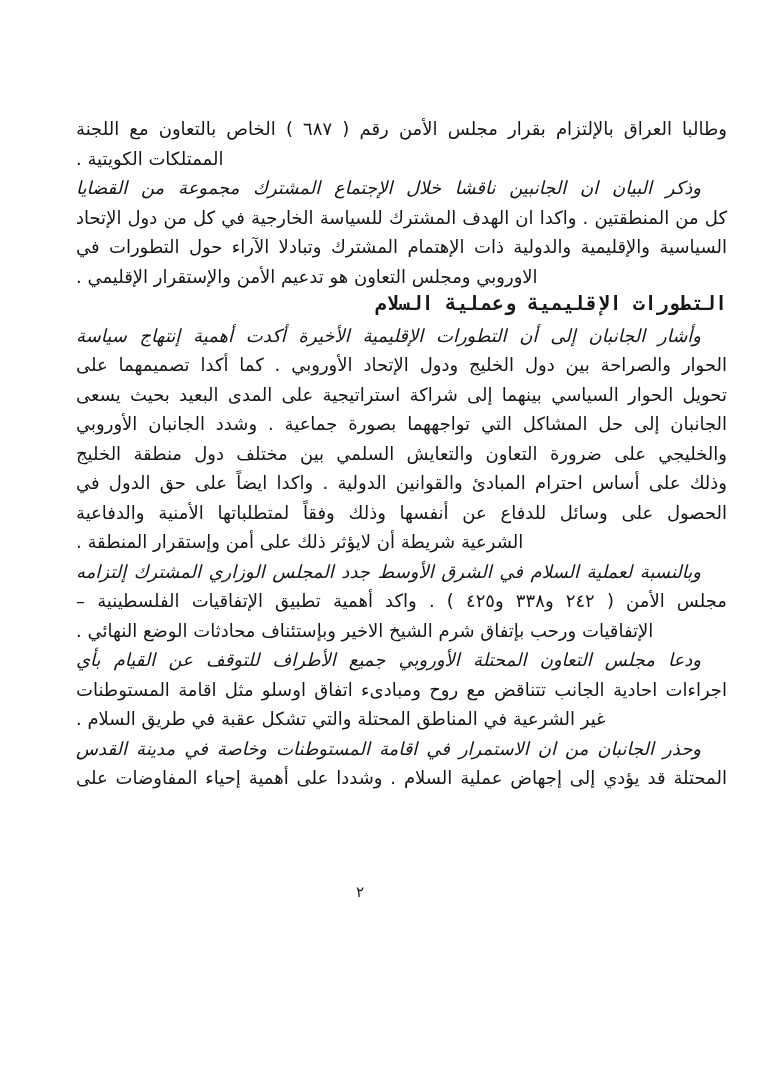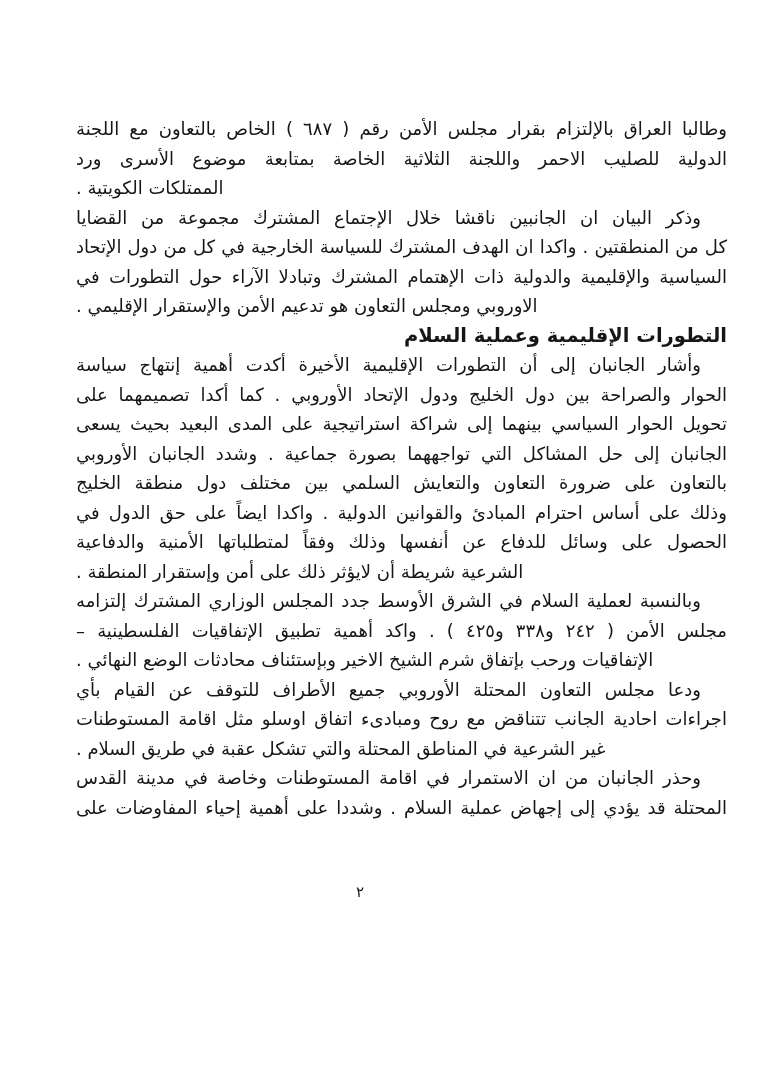--- a/index.html
+++ b/index.html
@@ -33,59 +33,60 @@
   
   .line.flush {
     text-align: justify;
     text-align-last: justify;
   }
   
   .line.para-start {
     text-align: justify;
     text-align-last: justify;
     padding-right: 26px;
+    font-style: italic;
   }
   
   .line.para-end {
     text-align: left;
   }
   
   .line.heading {
     text-align: right;
     font-weight: 700;
     font-size: 19.5px;
+    font-family: Liberation Mono, monospace;
   }
   .page-number {
     position: absolute;
     top: 883px;
     left: 340px;
     width: 40px;
     text-align: center;
     font-size: 15px;
     color: #141414;
   }
 </style>
 </head>
 <body>
 
 <div class="page">
   <div class="text-block">
       <div class="line flush">وطالبا العراق بالإلتزام بقرار مجلس الأمن رقم ( ٦٨٧ ) الخاص بالتعاون مع اللجنة</div>
-      <div class="line flush">الدولية للصليب الاحمر واللجنة الثلاثية الخاصة بمتابعة موضوع الأسرى ورد</div>
       <div class="line para-end">الممتلكات الكويتية .</div>
       <div class="line para-start">وذكر البيان ان الجانبين ناقشا خلال الإجتماع المشترك مجموعة من القضايا</div>
       <div class="line flush">كل من المنطقتين . واكدا ان الهدف المشترك للسياسة الخارجية في كل من دول الإتحاد</div>
       <div class="line flush">السياسية والإقليمية والدولية ذات الإهتمام المشترك وتبادلا الآراء حول التطورات في</div>
       <div class="line para-end">الاوروبي ومجلس التعاون هو تدعيم الأمن والإستقرار الإقليمي .</div>
       <div class="line heading">التطورات الإقليمية وعملية السلام</div>
       <div class="line para-start">وأشار الجانبان إلى أن التطورات الإقليمية الأخيرة أكدت أهمية إنتهاج سياسة</div>
       <div class="line flush">الحوار والصراحة بين دول الخليج ودول الإتحاد الأوروبي . كما أكدا تصميمهما على</div>
       <div class="line flush">تحويل الحوار السياسي بينهما إلى شراكة استراتيجية على المدى البعيد بحيث يسعى</div>
       <div class="line flush">الجانبان إلى حل المشاكل التي تواجههما بصورة جماعية . وشدد الجانبان الأوروبي</div>
-      <div class="line flush">بالتعاون على ضرورة التعاون والتعايش السلمي بين مختلف دول منطقة الخليج</div>
+      <div class="line flush">والخليجي على ضرورة التعاون والتعايش السلمي بين مختلف دول منطقة الخليج</div>
       <div class="line flush">وذلك على أساس احترام المبادئ والقوانين الدولية . واكدا ايضاً على حق الدول في</div>
       <div class="line flush">الحصول على وسائل للدفاع عن أنفسها وذلك وفقاً لمتطلباتها الأمنية والدفاعية</div>
       <div class="line para-end">الشرعية شريطة أن لايؤثر ذلك على أمن وإستقرار المنطقة .</div>
       <div class="line para-start">وبالنسبة لعملية السلام في الشرق الأوسط جدد المجلس الوزاري المشترك إلتزامه</div>
       <div class="line flush">مجلس الأمن ( ٢٤٢ و٣٣٨ و٤٢٥ ) . واكد أهمية تطبيق الإتفاقيات الفلسطينية –</div>
       <div class="line para-end">الإتفاقيات ورحب بإتفاق شرم الشيخ الاخير وبإستئناف محادثات الوضع النهائي .</div>
       <div class="line para-start">ودعا مجلس التعاون المحتلة الأوروبي جميع الأطراف للتوقف عن القيام بأي</div>
       <div class="line flush">اجراءات احادية الجانب تتناقض مع روح ومبادىء اتفاق اوسلو مثل اقامة المستوطنات</div>
       <div class="line para-end">غير الشرعية في المناطق المحتلة والتي تشكل عقبة في طريق السلام .</div>
       <div class="line para-start">وحذر الجانبان من ان الاستمرار في اقامة المستوطنات وخاصة في مدينة القدس</div>

